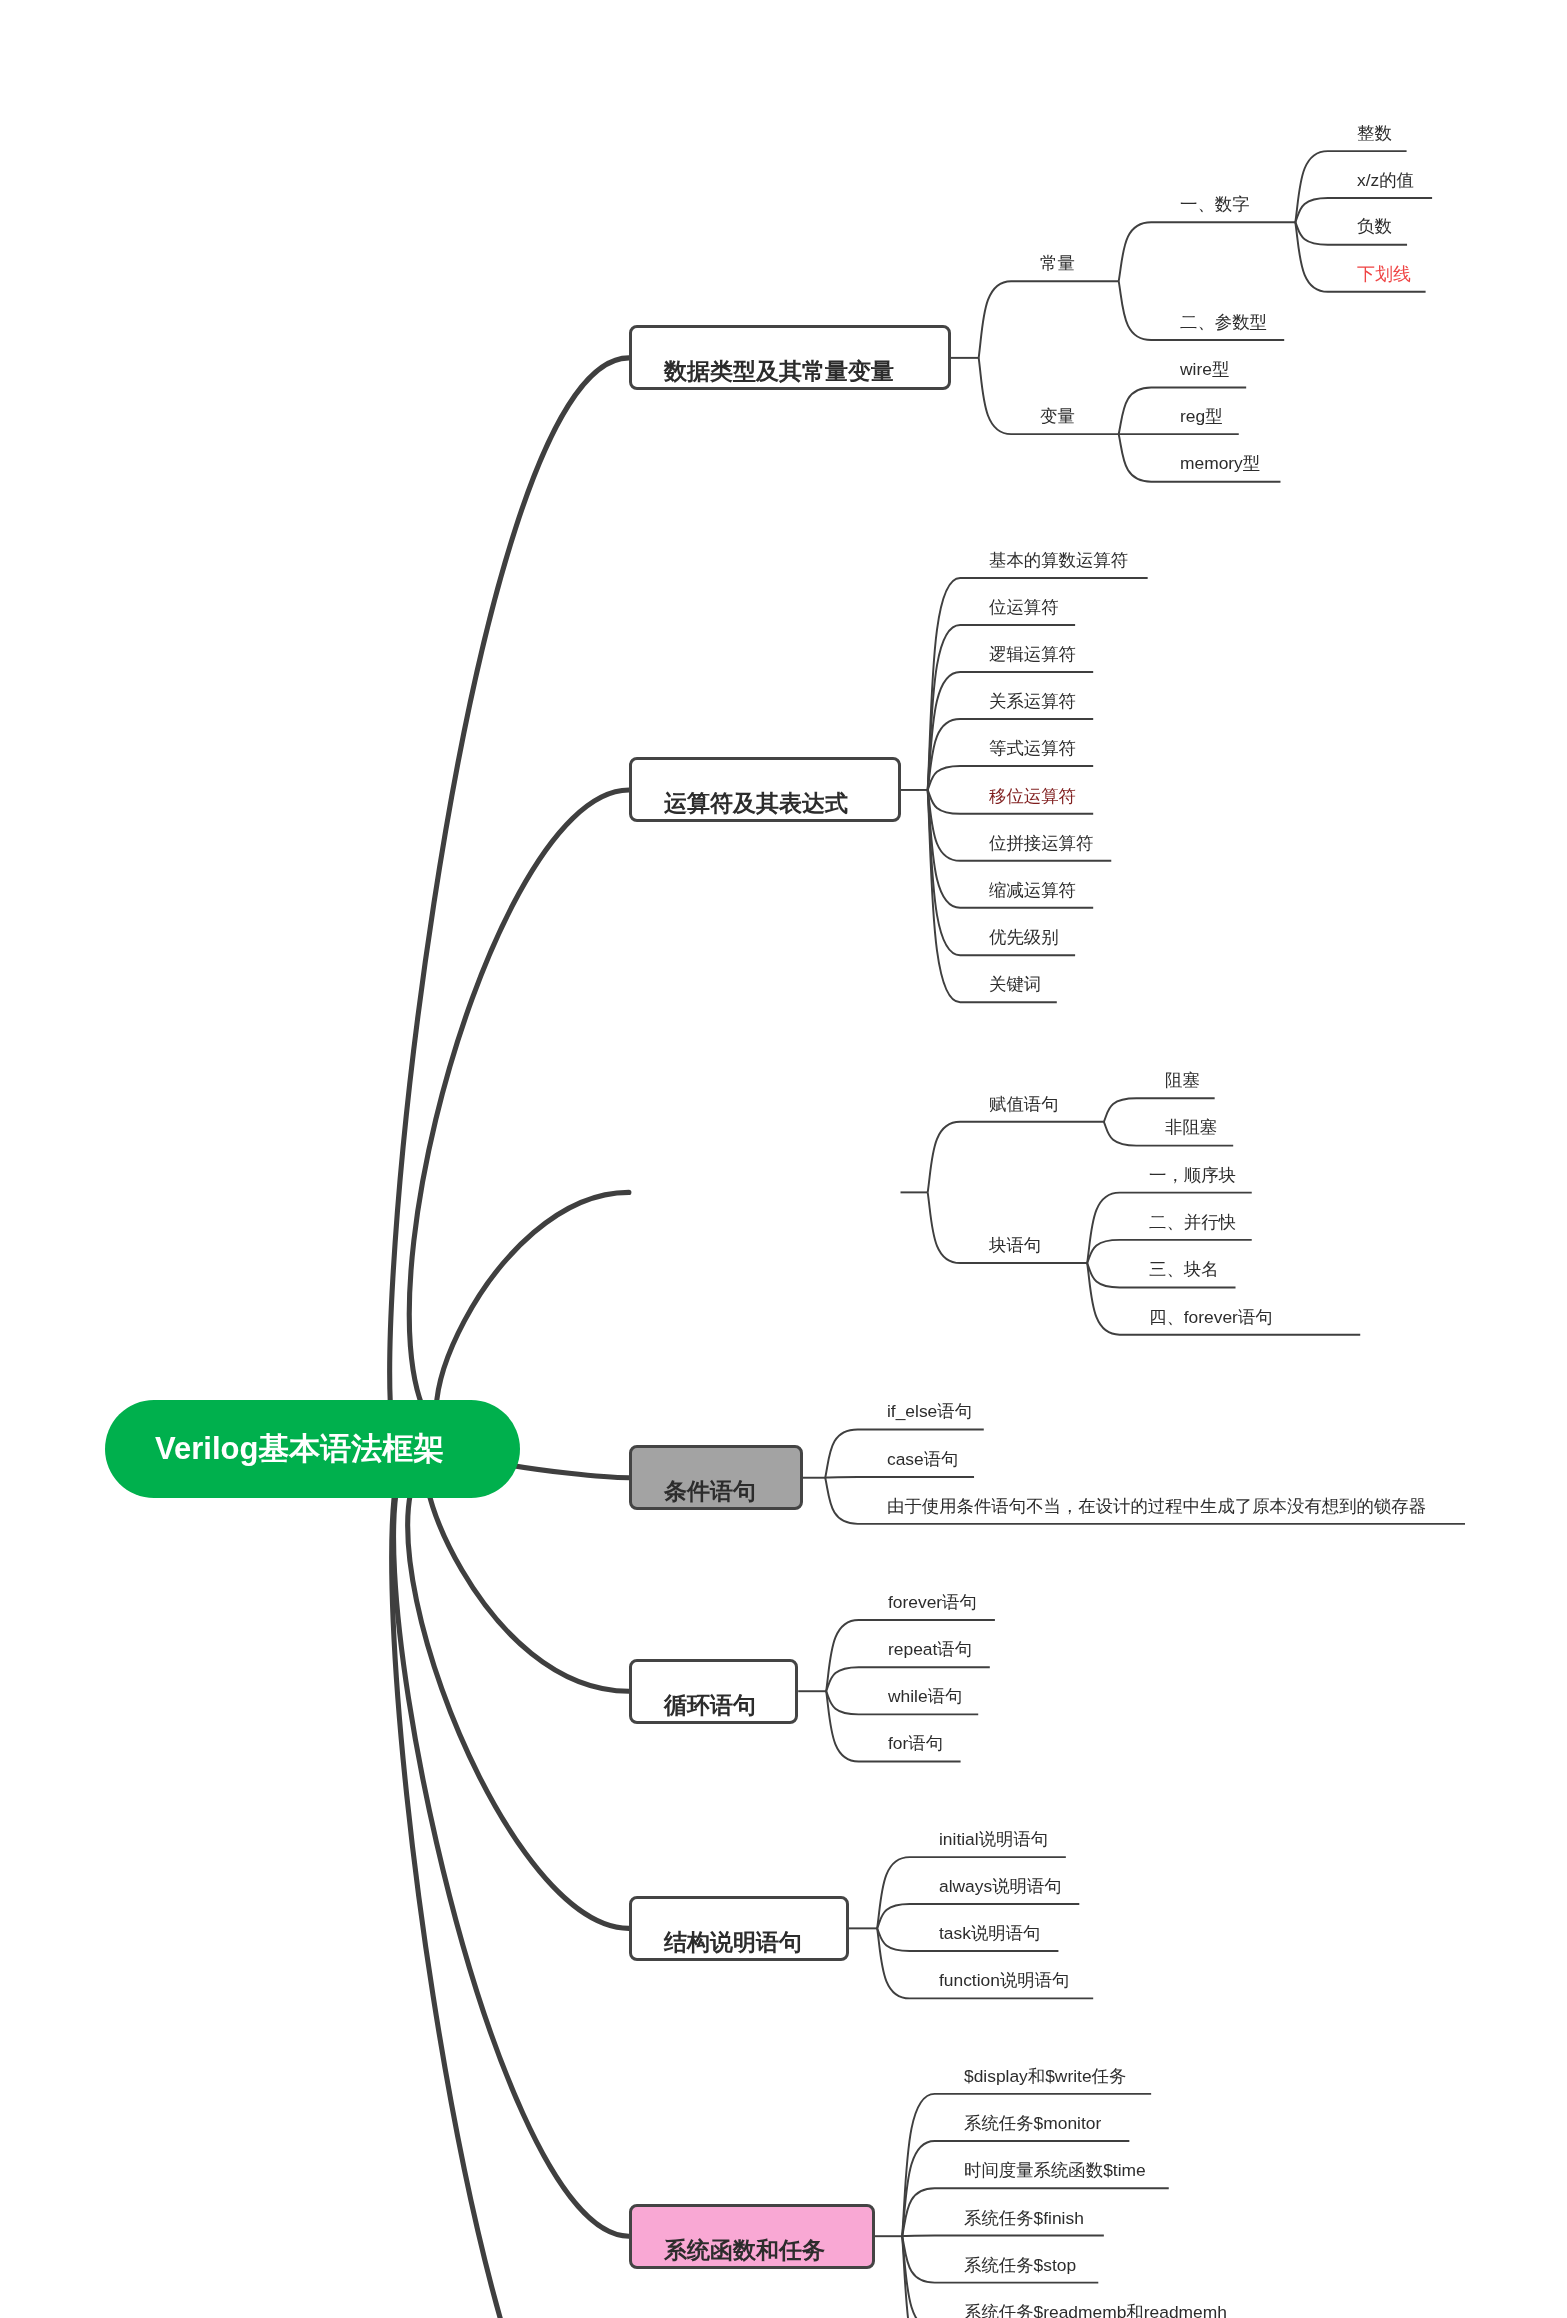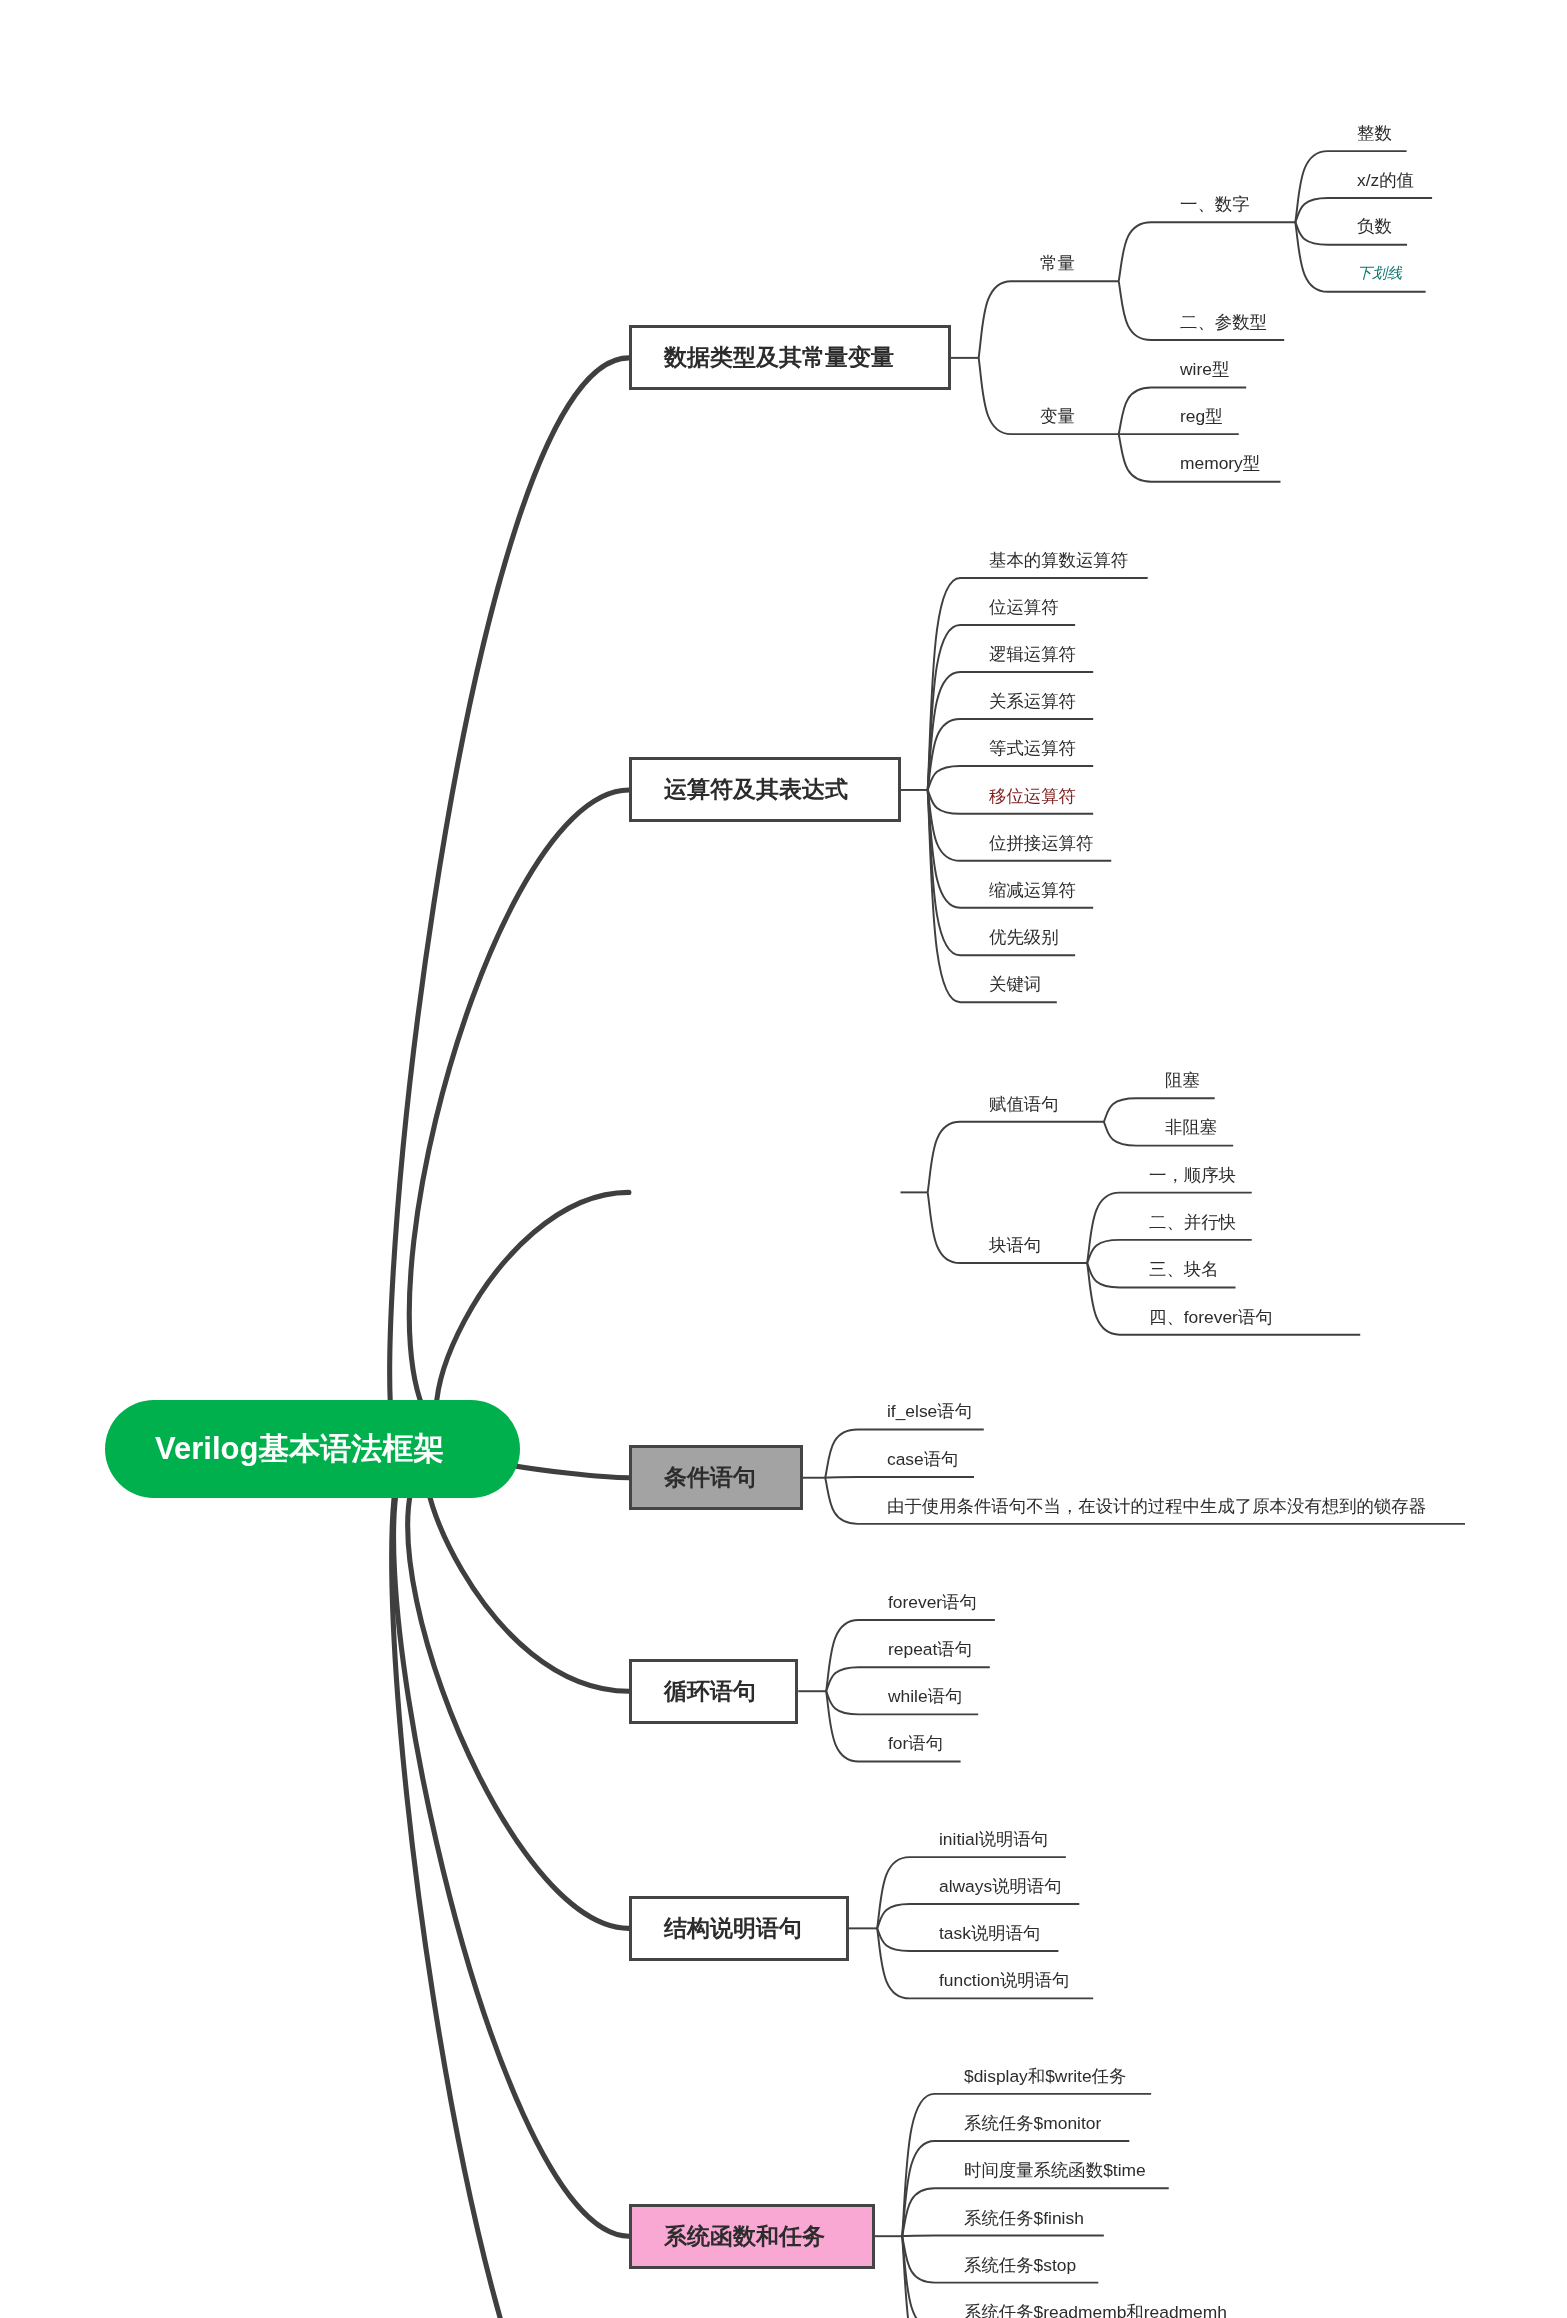--- a/index.html
+++ b/index.html
@@ -5,21 +5,21 @@
   html,body{margin:0;padding:0;background:#fff;}
   #stage{position:relative;width:1567px;height:2732px;background:#fff;overflow:hidden;
          font-family:"Liberation Sans",sans-serif;}
   svg.layer{position:absolute;left:0;top:0;width:1567px;height:2732px;overflow:visible;}
   .edge{fill:none;stroke:#3f3f3f;stroke-linecap:round;}
   .nodeline{fill:none;stroke:#3f3f3f;stroke-linecap:butt;}
   .rootpill{position:absolute;box-sizing:border-box;display:flex;
             align-items:center;}
   .roottext{font-weight:bold;color:#fff;white-space:nowrap;letter-spacing:0;}
   .bbox{position:absolute;box-sizing:border-box;border-style:solid;
-        border-radius:0;display:flex;align-items:center;}
+        border-radius:8px;display:flex;align-items:flex-end;}
   .btext{font-weight:bold;color:#2c2c2c;white-space:nowrap;}
   .ltext{position:absolute;white-space:nowrap;color:#2c2c2c;}
 </style>
 </head>
 <body>
 
 <div id="stage" style="background: rgb(255, 255, 255);">
   <svg class="layer" id="root-edge-layer" viewBox="0 0 3380 5892">
       <path d="M865.4,3126C761.7,3126 993.2,771.5 1356.5,771.5" class="edge" stroke="#3f3f3f" stroke-width="11"></path>
       <path d="M1024,3126C679.7,3126 1033.2,1703.5 1356.5,1703.5" class="edge" stroke="#3f3f3f" stroke-width="11"></path>
@@ -95,21 +95,21 @@
       <span class="roottext" style="font-size: 31px; color: rgb(255, 255, 255);">Verilog基本语法框架</span>
     </div>
     <div class="bbox" style="left: 629px; width: 322px; height: 65px; top: 325px; padding-left: 32px; background: rgb(255, 255, 255); border-color: rgb(68, 68, 68); border-width: 3.6px;">
       <span class="btext" style="font-size: 23px; color: rgb(44, 44, 44);">数据类型及其常量变量</span>
     </div>
     <div class="ltext" style="left: 1040px; top: 255px; font-size: 17.4px; line-height: 1; color: rgb(44, 44, 44);">常量</div>
     <div class="ltext" style="left: 1180px; top: 196px; font-size: 17.4px; line-height: 1; color: rgb(44, 44, 44);">一、数字</div>
     <div class="ltext" style="left: 1357px; top: 125px; font-size: 17.4px; line-height: 1; color: rgb(44, 44, 44);">整数</div>
     <div class="ltext" style="left: 1357px; top: 172px; font-size: 17.4px; line-height: 1; color: rgb(44, 44, 44);">x/z的值</div>
     <div class="ltext" style="left: 1357px; top: 218px; font-size: 17.4px; line-height: 1; color: rgb(44, 44, 44);">负数</div>
-    <div class="ltext" style="left: 1357px; top: 265px; font-size: 15px; line-height: 1; color: #0f766e; font-style: italic;">下划线</div>
+    <div class="ltext" style="left: 1357px; top: 265px; font-size: 18px; line-height: 1; color: #ef4444;">下划线</div>
     <div class="ltext" style="left: 1180px; top: 314px; font-size: 17.4px; line-height: 1; color: rgb(44, 44, 44);">二、参数型</div>
     <div class="ltext" style="left: 1040px; top: 408px; font-size: 17.4px; line-height: 1; color: rgb(44, 44, 44);">变量</div>
     <div class="ltext" style="left: 1180px; top: 361px; font-size: 17.4px; line-height: 1; color: rgb(44, 44, 44);">wire型</div>
     <div class="ltext" style="left: 1180px; top: 408px; font-size: 17.4px; line-height: 1; color: rgb(44, 44, 44);">reg型</div>
     <div class="ltext" style="left: 1180px; top: 455px; font-size: 17.4px; line-height: 1; color: rgb(44, 44, 44);">memory型</div>
     <div class="bbox" style="left: 629px; width: 272px; height: 65px; top: 757px; padding-left: 32px; background: rgb(255, 255, 255); border-color: rgb(68, 68, 68); border-width: 3.6px;">
       <span class="btext" style="font-size: 23px; color: rgb(44, 44, 44);">运算符及其表达式</span>
     </div>
     <div class="ltext" style="left: 989px; top: 552px; font-size: 17.4px; line-height: 1; color: rgb(44, 44, 44);">基本的算数运算符</div>
     <div class="ltext" style="left: 989px; top: 599px; font-size: 17.4px; line-height: 1; color: rgb(44, 44, 44);">位运算符</div>

